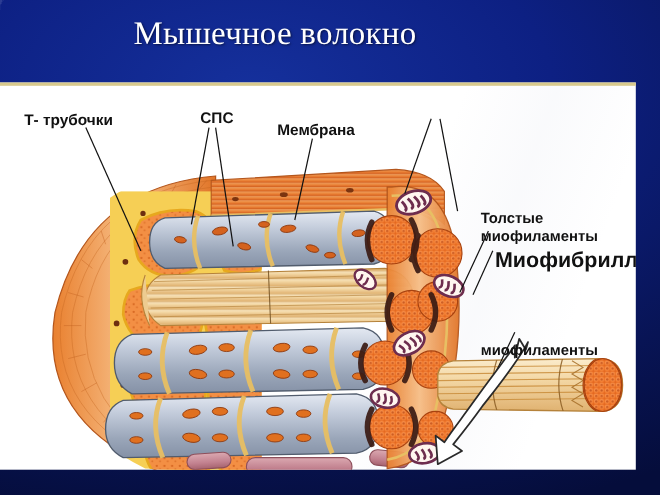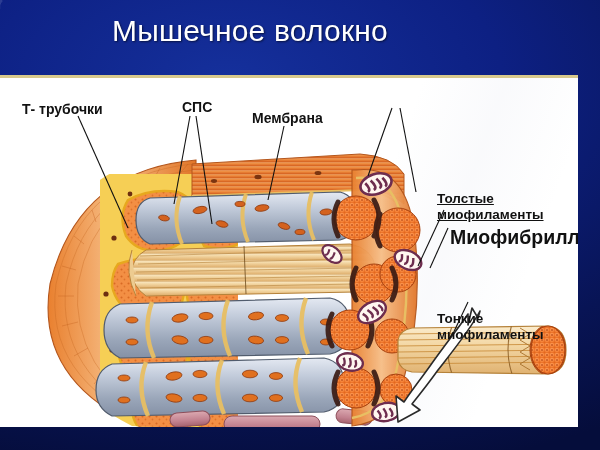--- a/index.html
+++ b/index.html
@@ -16,20 +16,21 @@
       linear-gradient(100deg, rgba(255,255,255,.03) 0 2px, rgba(0,0,0,0) 2px 55px),
       radial-gradient(120% 90% at 38% 18%, #15309c 0%, #0d2083 38%, #081455 75%, #050d3b 100%);
   }
 
   
   #title{
     position:absolute;left:0;top:14px;width:500px;text-align:center;
     color:#ffffff;font-size:30px;line-height:34px;letter-spacing:.2px;
     text-shadow:1px 1px 2px rgba(0,0,0,.55);
     white-space:nowrap;
+    font-family:Liberation Serif, serif;
   }
 
   
   #card{
     position:absolute;left:0;top:75px;width:578px;height:352px;
     background:#ffffff;
     border-top:3px solid #d8c98c;
     box-sizing:border-box;
     overflow:hidden;
   }
@@ -380,27 +381,26 @@
 
     <div class="lbl s14" style="left:162px;top:22px;margin-left:20px;">
       <span>СПС</span>
     </div>
 
     <div class="lbl s14" style="left:252px;top:33px;text-align:center;">
       <span>Мембрана</span>
     </div>
 
 
-    <div class="lbl s13 two" style="left:437px;top:113px;text-decoration:underline;">
+    <div class="lbl s13 two" style="left:437px;top:113px;">
       <div>Толстые</div>
       <div>миофиламенты</div>
     </div>
 
     <div class="lbl s19" style="left:450px;top:152px;">
       <span>Миофибрилла</span>
     </div>
 
     <div class="lbl s13 two" style="left:437px;top:233px;">
-      <div>Тонкие</div>
       <div>миофиламенты</div>
     </div>
   </div>
 </div>
 
 </body></html>

